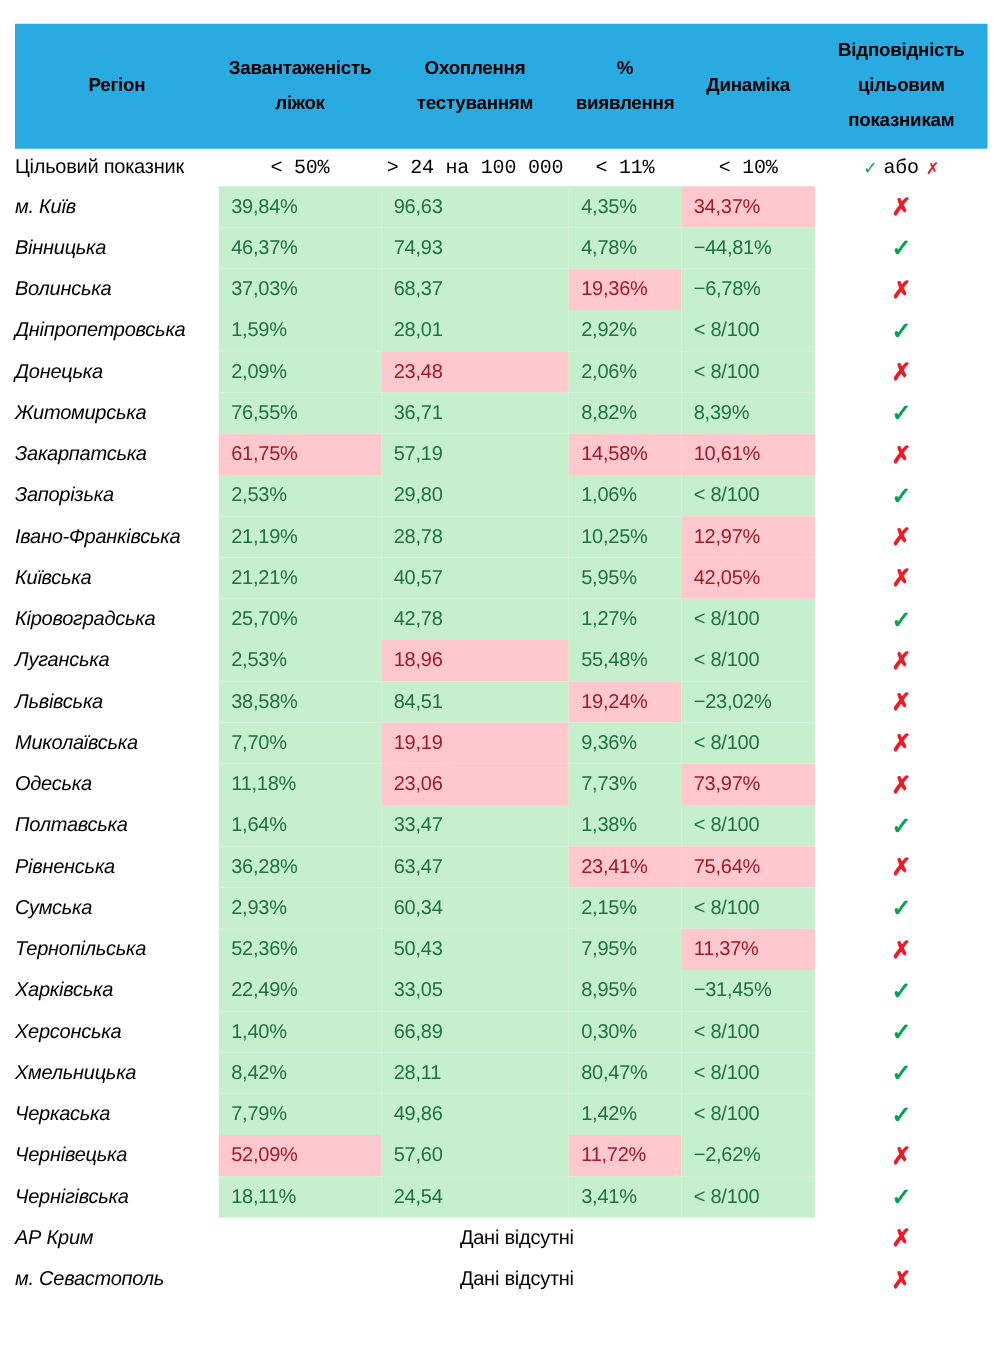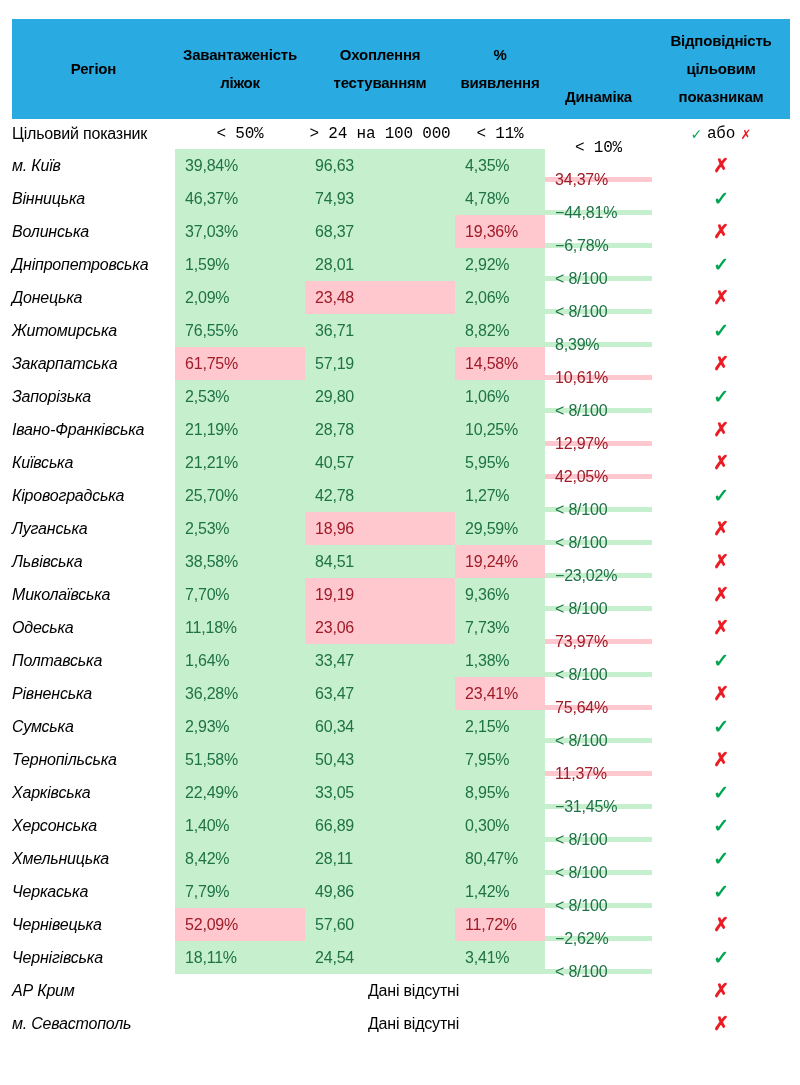--- a/index.html
+++ b/index.html
@@ -7,21 +7,21 @@
     width:800px;height:1085px;position:relative;overflow:hidden;
     font-family:"Liberation Sans",sans-serif;color:#000;
   }
   .table{position:absolute;left:12px;top:19px;width:778px;}
 
   
   .w-region{width:163px;}
   .w-c0{width:130px;}
   .w-c1{width:150px;}
   .w-c2{width:90px;}
-  .w-c3{width:107px;margin-top:28px;}
+  .w-c3{width:107px;}
   .w-check{width:138px;}
 
   
   .hrow{display:flex;background:var(--header_bg);height:100px;}
   .hcell{
     display:flex;align-items:center;justify-content:center;text-align:center;
     font-weight:bold;font-size:15px;line-height:28px;height:100%;
     letter-spacing:-0.2px;
   }
 
@@ -156,21 +156,21 @@
         <div class="cell val w-c0 ok">25,70%</div>
         <div class="cell val w-c1 ok">42,78</div>
         <div class="cell val w-c2 ok">1,27%</div>
         <div class="cell val w-c3 ok">&lt; 8/100</div>
         <div class="cell check pass">✓</div>
       </div>
       <div class="row">
         <div class="cell region">Луганська</div>
         <div class="cell val w-c0 ok">2,53%</div>
         <div class="cell val w-c1 bad">18,96</div>
-        <div class="cell val w-c2 ok">29,59%</div>
+        <div class="cell val w-c2 ok">55,48%</div>
         <div class="cell val w-c3 ok">&lt; 8/100</div>
         <div class="cell check fail">✗</div>
       </div>
       <div class="row">
         <div class="cell region">Львівська</div>
         <div class="cell val w-c0 ok">38,58%</div>
         <div class="cell val w-c1 ok">84,51</div>
         <div class="cell val w-c2 bad">19,24%</div>
         <div class="cell val w-c3 ok">−23,02%</div>
         <div class="cell check fail">✗</div>
@@ -210,21 +210,21 @@
       <div class="row">
         <div class="cell region">Сумська</div>
         <div class="cell val w-c0 ok">2,93%</div>
         <div class="cell val w-c1 ok">60,34</div>
         <div class="cell val w-c2 ok">2,15%</div>
         <div class="cell val w-c3 ok">&lt; 8/100</div>
         <div class="cell check pass">✓</div>
       </div>
       <div class="row">
         <div class="cell region">Тернопільська</div>
-        <div class="cell val w-c0 ok">51,58%</div>
+        <div class="cell val w-c0 ok">52,36%</div>
         <div class="cell val w-c1 ok">50,43</div>
         <div class="cell val w-c2 ok">7,95%</div>
         <div class="cell val w-c3 bad">11,37%</div>
         <div class="cell check fail">✗</div>
       </div>
       <div class="row">
         <div class="cell region">Харківська</div>
         <div class="cell val w-c0 ok">22,49%</div>
         <div class="cell val w-c1 ok">33,05</div>
         <div class="cell val w-c2 ok">8,95%</div>

